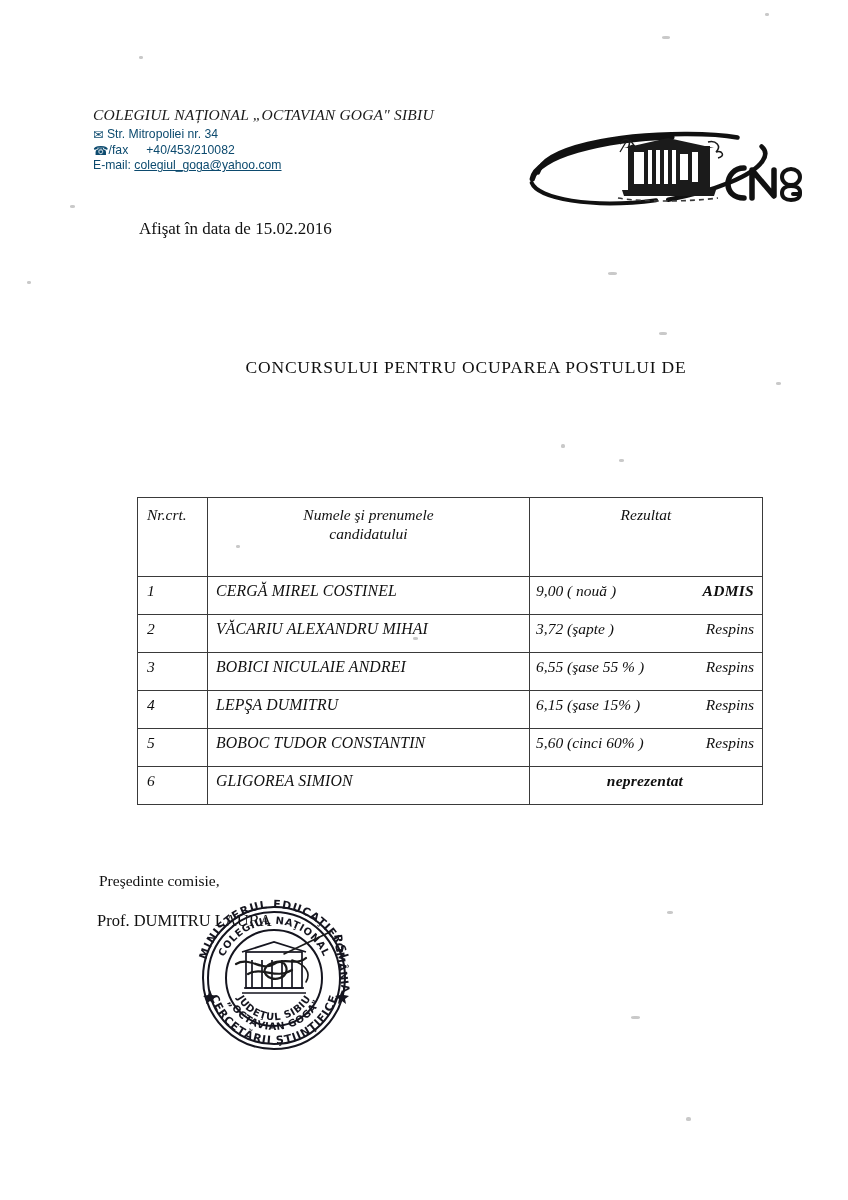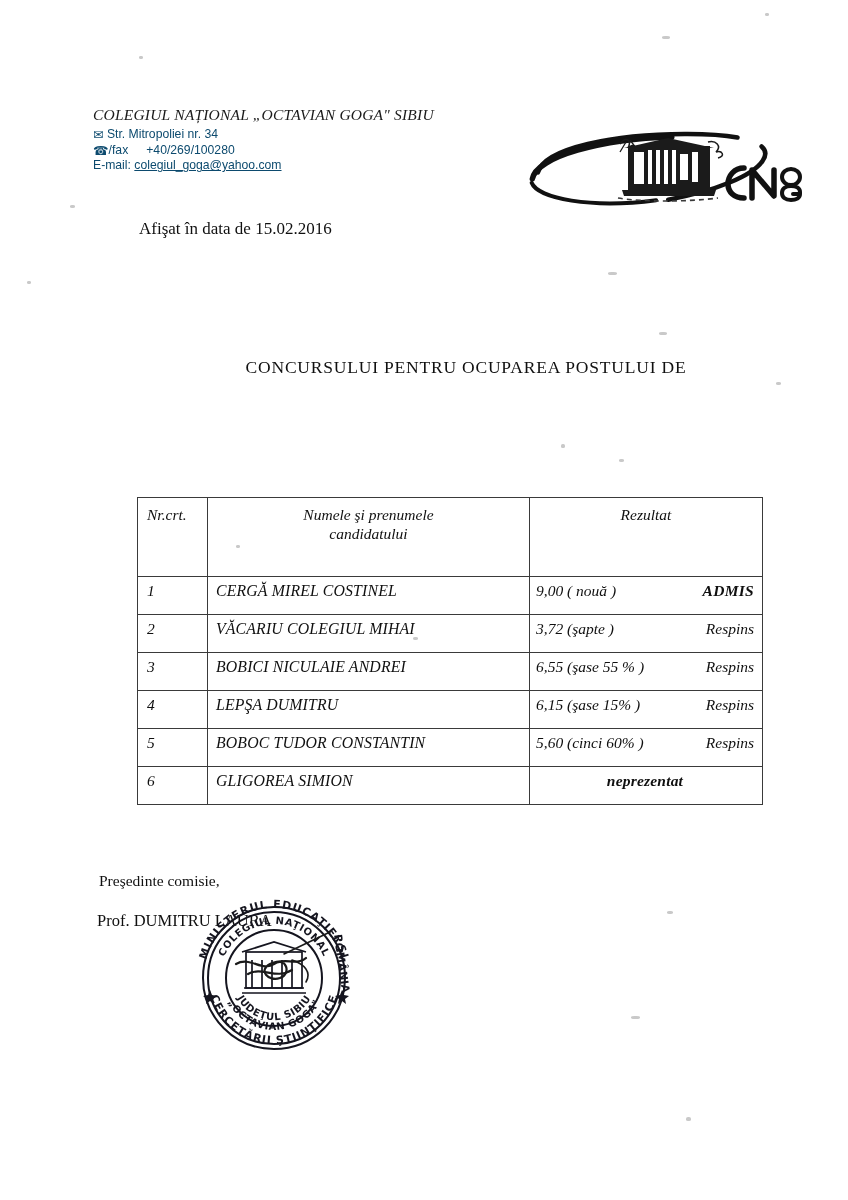--- a/index.html
+++ b/index.html
@@ -189,21 +189,21 @@
 </style>
 </head>
 <body>
 
 <div id="page">
 
   <div id="letterhead">
     <div class="school-name">COLEGIUL NAȚIONAL „OCTAVIAN GOGA" SIBIU</div>
     <div class="contact-lines">
       <span class="contact-row"><span class="glyph-icon">✉</span>&nbsp;<span>Str. Mitropoliei nr. 34</span></span>
-      <span class="contact-row"><span class="glyph-icon">☎</span><span>/fax</span><span class="fax-gap"></span><span>+40/269/100280</span></span>
+      <span class="contact-row"><span class="glyph-icon">☎</span><span>/fax</span><span class="fax-gap"></span><span>+40/453/210082</span></span>
       <span class="contact-row"><span>E-mail:</span>&nbsp;<span class="email-link">colegiul_goga@yahoo.com</span></span>
     </div>
   </div>
 
   <div id="logo">
     <svg width="312" height="92" viewBox="0 0 312 92" xmlns="http://www.w3.org/2000/svg">
 
       <path d="M 30 38 C 38 14 110 5 180 10 C 240 14 268 26 255 42 C 243 58 196 72 140 76 C 84 80 36 70 22 56 C 14 48 16 42 30 38 Z" fill="none" stroke="#111" stroke-width="4.5" stroke-linecap="round" stroke-dasharray="210 26 120 400" transform="rotate(-4 150 43)"></path>
       <path d="M 24 44 C 30 22 96 9 166 12" fill="none" stroke="#111" stroke-width="5.5" stroke-linecap="round" transform="rotate(-4 150 43)"></path>
       <path d="M 23 48 C 28 64 80 78 146 74" fill="none" stroke="#111" stroke-width="4" stroke-linecap="round" transform="rotate(-4 150 43)"></path>
@@ -275,21 +275,21 @@
                 <span class="result-status status-admis">ADMIS</span>
               </div>
             </div>
           </td>
         </tr>
         <tr>
           <td>
             <div class="cell-nr">2</div>
           </td>
           <td>
-            <div class="cell-name">VĂCARIU COLEGIUL MIHAI</div>
+            <div class="cell-name">VĂCARIU ALEXANDRU MIHAI</div>
           </td>
           <td>
             <div class="cell-result">
               <div class="result-row">
                 <span class="result-score">3,72   (şapte )</span>
                 <span class="result-status">Respins</span>
               </div>
             </div>
           </td>
         </tr>

